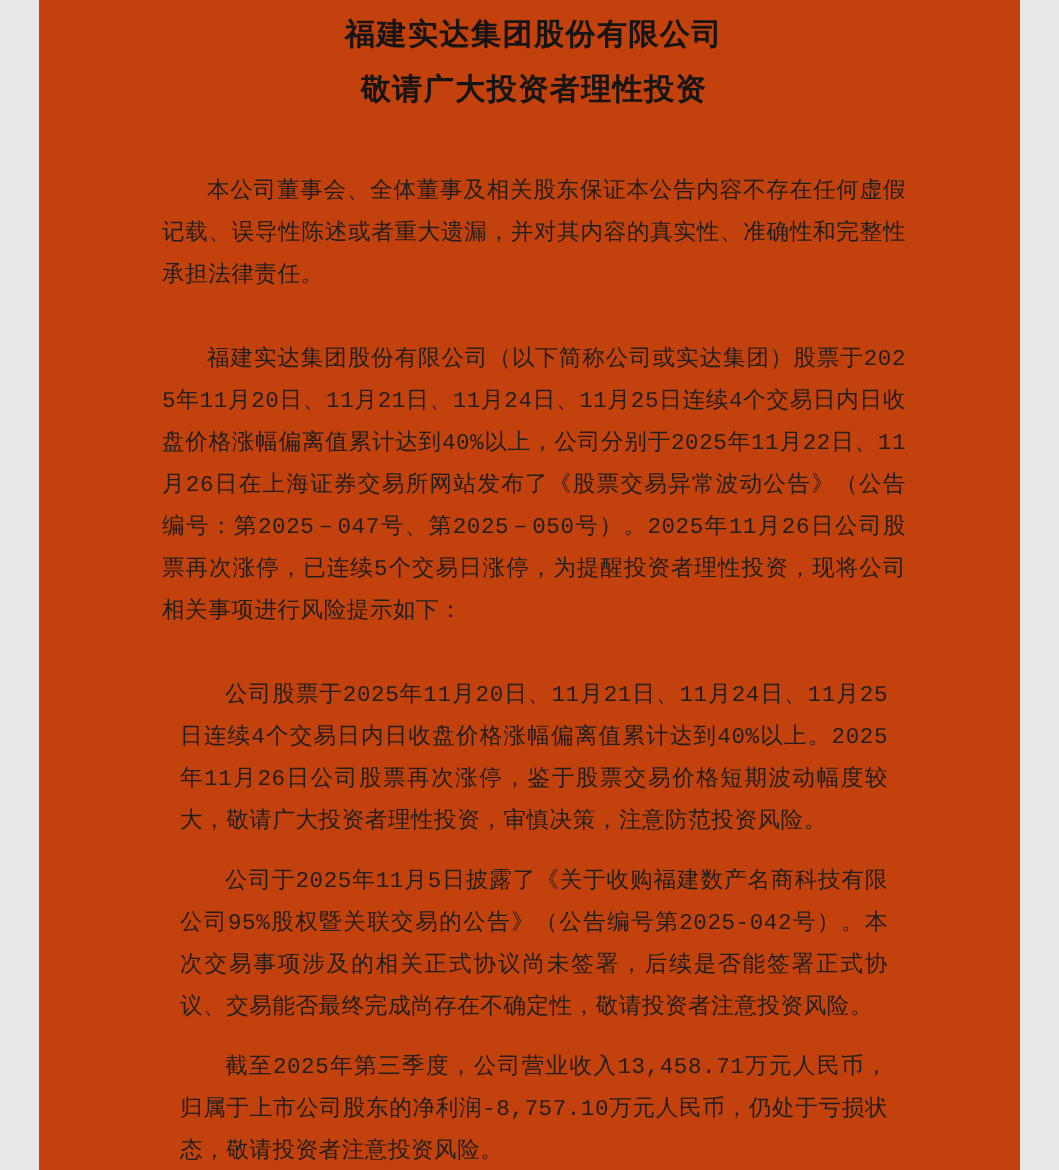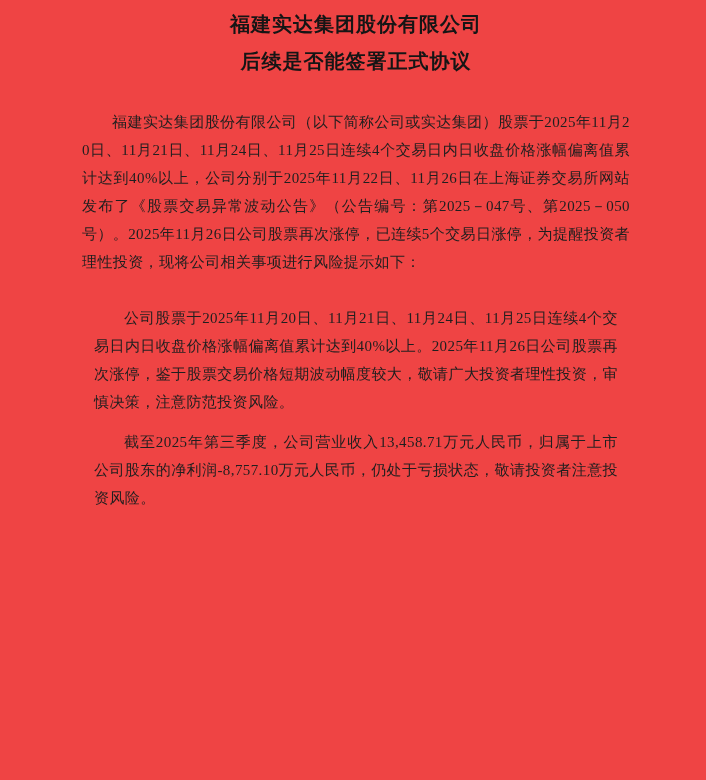--- a/index.html
+++ b/index.html
@@ -2,26 +2,26 @@
 <html><head>
 <meta charset="utf-8">
 <style>
   html, body {
     margin: 0;
     padding: 0;
     background: #e8e8e8;
   }
   .page {
     position: relative;
-    width: 706px;
+    width: 654px;
     height: 780px;
     margin: 0 auto;
-    background: #ef4444;
+    background: #c2410c;
     overflow: hidden;
-    font-family: Liberation Serif, serif;
+    font-family: Liberation Mono, monospace;
     color: #1f1f1f;
   }
   .content {
     padding: 6px 76px 0 82px; 
   }
   .doc-title {
     text-align: center;
     font-weight: bold;
     font-size: 20px;
     line-height: 37px;
@@ -60,30 +60,32 @@
   }
 </style>
 </head>
 <body>
 
 <div class="page">
   <div class="content">
 
     <div class="doc-title">福建实达集团股份有限公司</div>
 
-    <div class="doc-title">后续是否能签署正式协议</div>
+    <div class="doc-title">敬请广大投资者理性投资</div>
 
+    <p class="para disclaimer">本公司董事会、全体董事及相关股东保证本公告内容不存在任何虚假记载、误导性陈述或者重大遗漏，并对其内容的真实性、准确性和完整性承担法律责任。</p>
 
     <p class="para intro">福建实达集团股份有限公司（以下简称公司或实达集团）股票于2025年11月20日、11月21日、11月24日、11月25日连续4个交易日内日收盘价格涨幅偏离值累计达到40%以上，公司分别于2025年11月22日、11月26日在上海证券交易所网站发布了《股票交易异常波动公告》（公告编号：第2025－047号、第2025－050号）。2025年11月26日公司股票再次涨停，已连续5个交易日涨停，为提醒投资者理性投资，现将公司相关事项进行风险提示如下：</p>
 
     <div class="sections" id="sections">
         <div class="section">
           <p class="para section-body">公司股票于2025年11月20日、11月21日、11月24日、11月25日连续4个交易日内日收盘价格涨幅偏离值累计达到40%以上。2025年11月26日公司股票再次涨停，鉴于股票交易价格短期波动幅度较大，敬请广大投资者理性投资，审慎决策，注意防范投资风险。</p>
         </div>
         <div class="section">
+          <p class="para section-body">公司于2025年11月5日披露了《关于收购福建数产名商科技有限公司95%股权暨关联交易的公告》（公告编号第2025-042号）。本次交易事项涉及的相关正式协议尚未签署，后续是否能签署正式协议、交易能否最终完成尚存在不确定性，敬请投资者注意投资风险。</p>
         </div>
         <div class="section">
           <p class="para section-body">截至2025年第三季度，公司营业收入13,458.71万元人民币，归属于上市公司股东的净利润-8,757.10万元人民币，仍处于亏损状态，敬请投资者注意投资风险。</p>
         </div>
       </div>
 
   </div>
 </div>
 
 </body></html>

